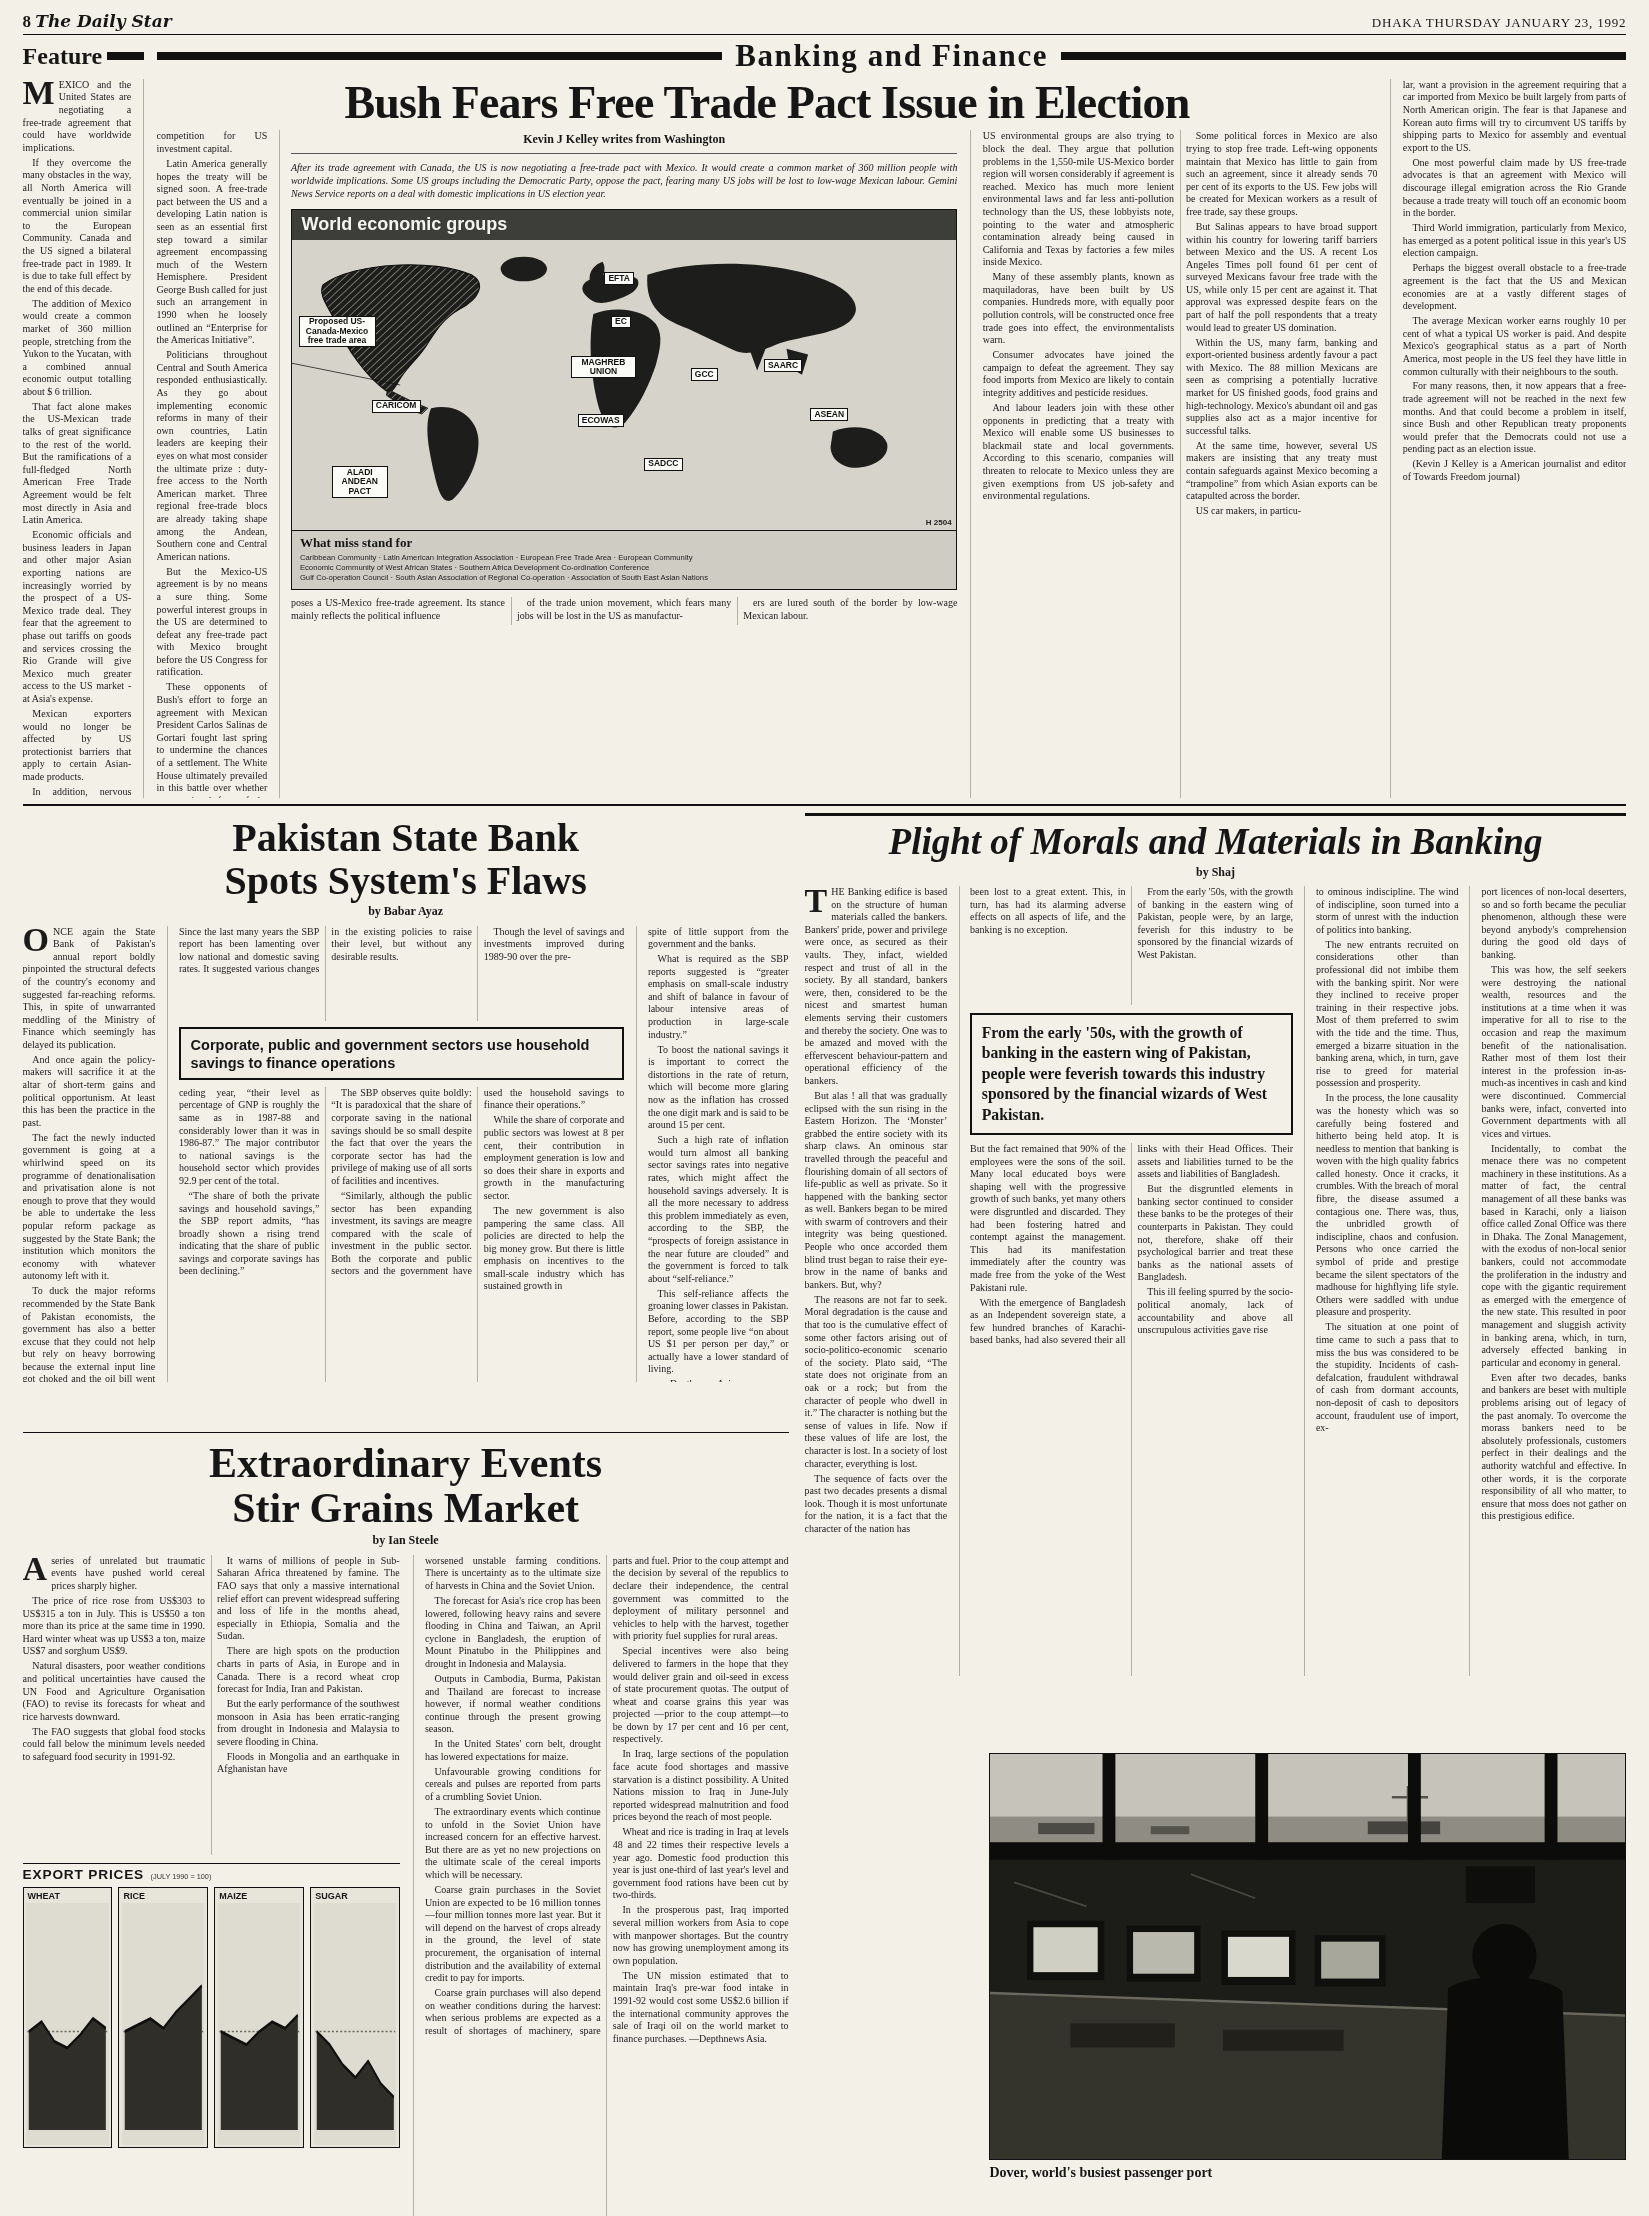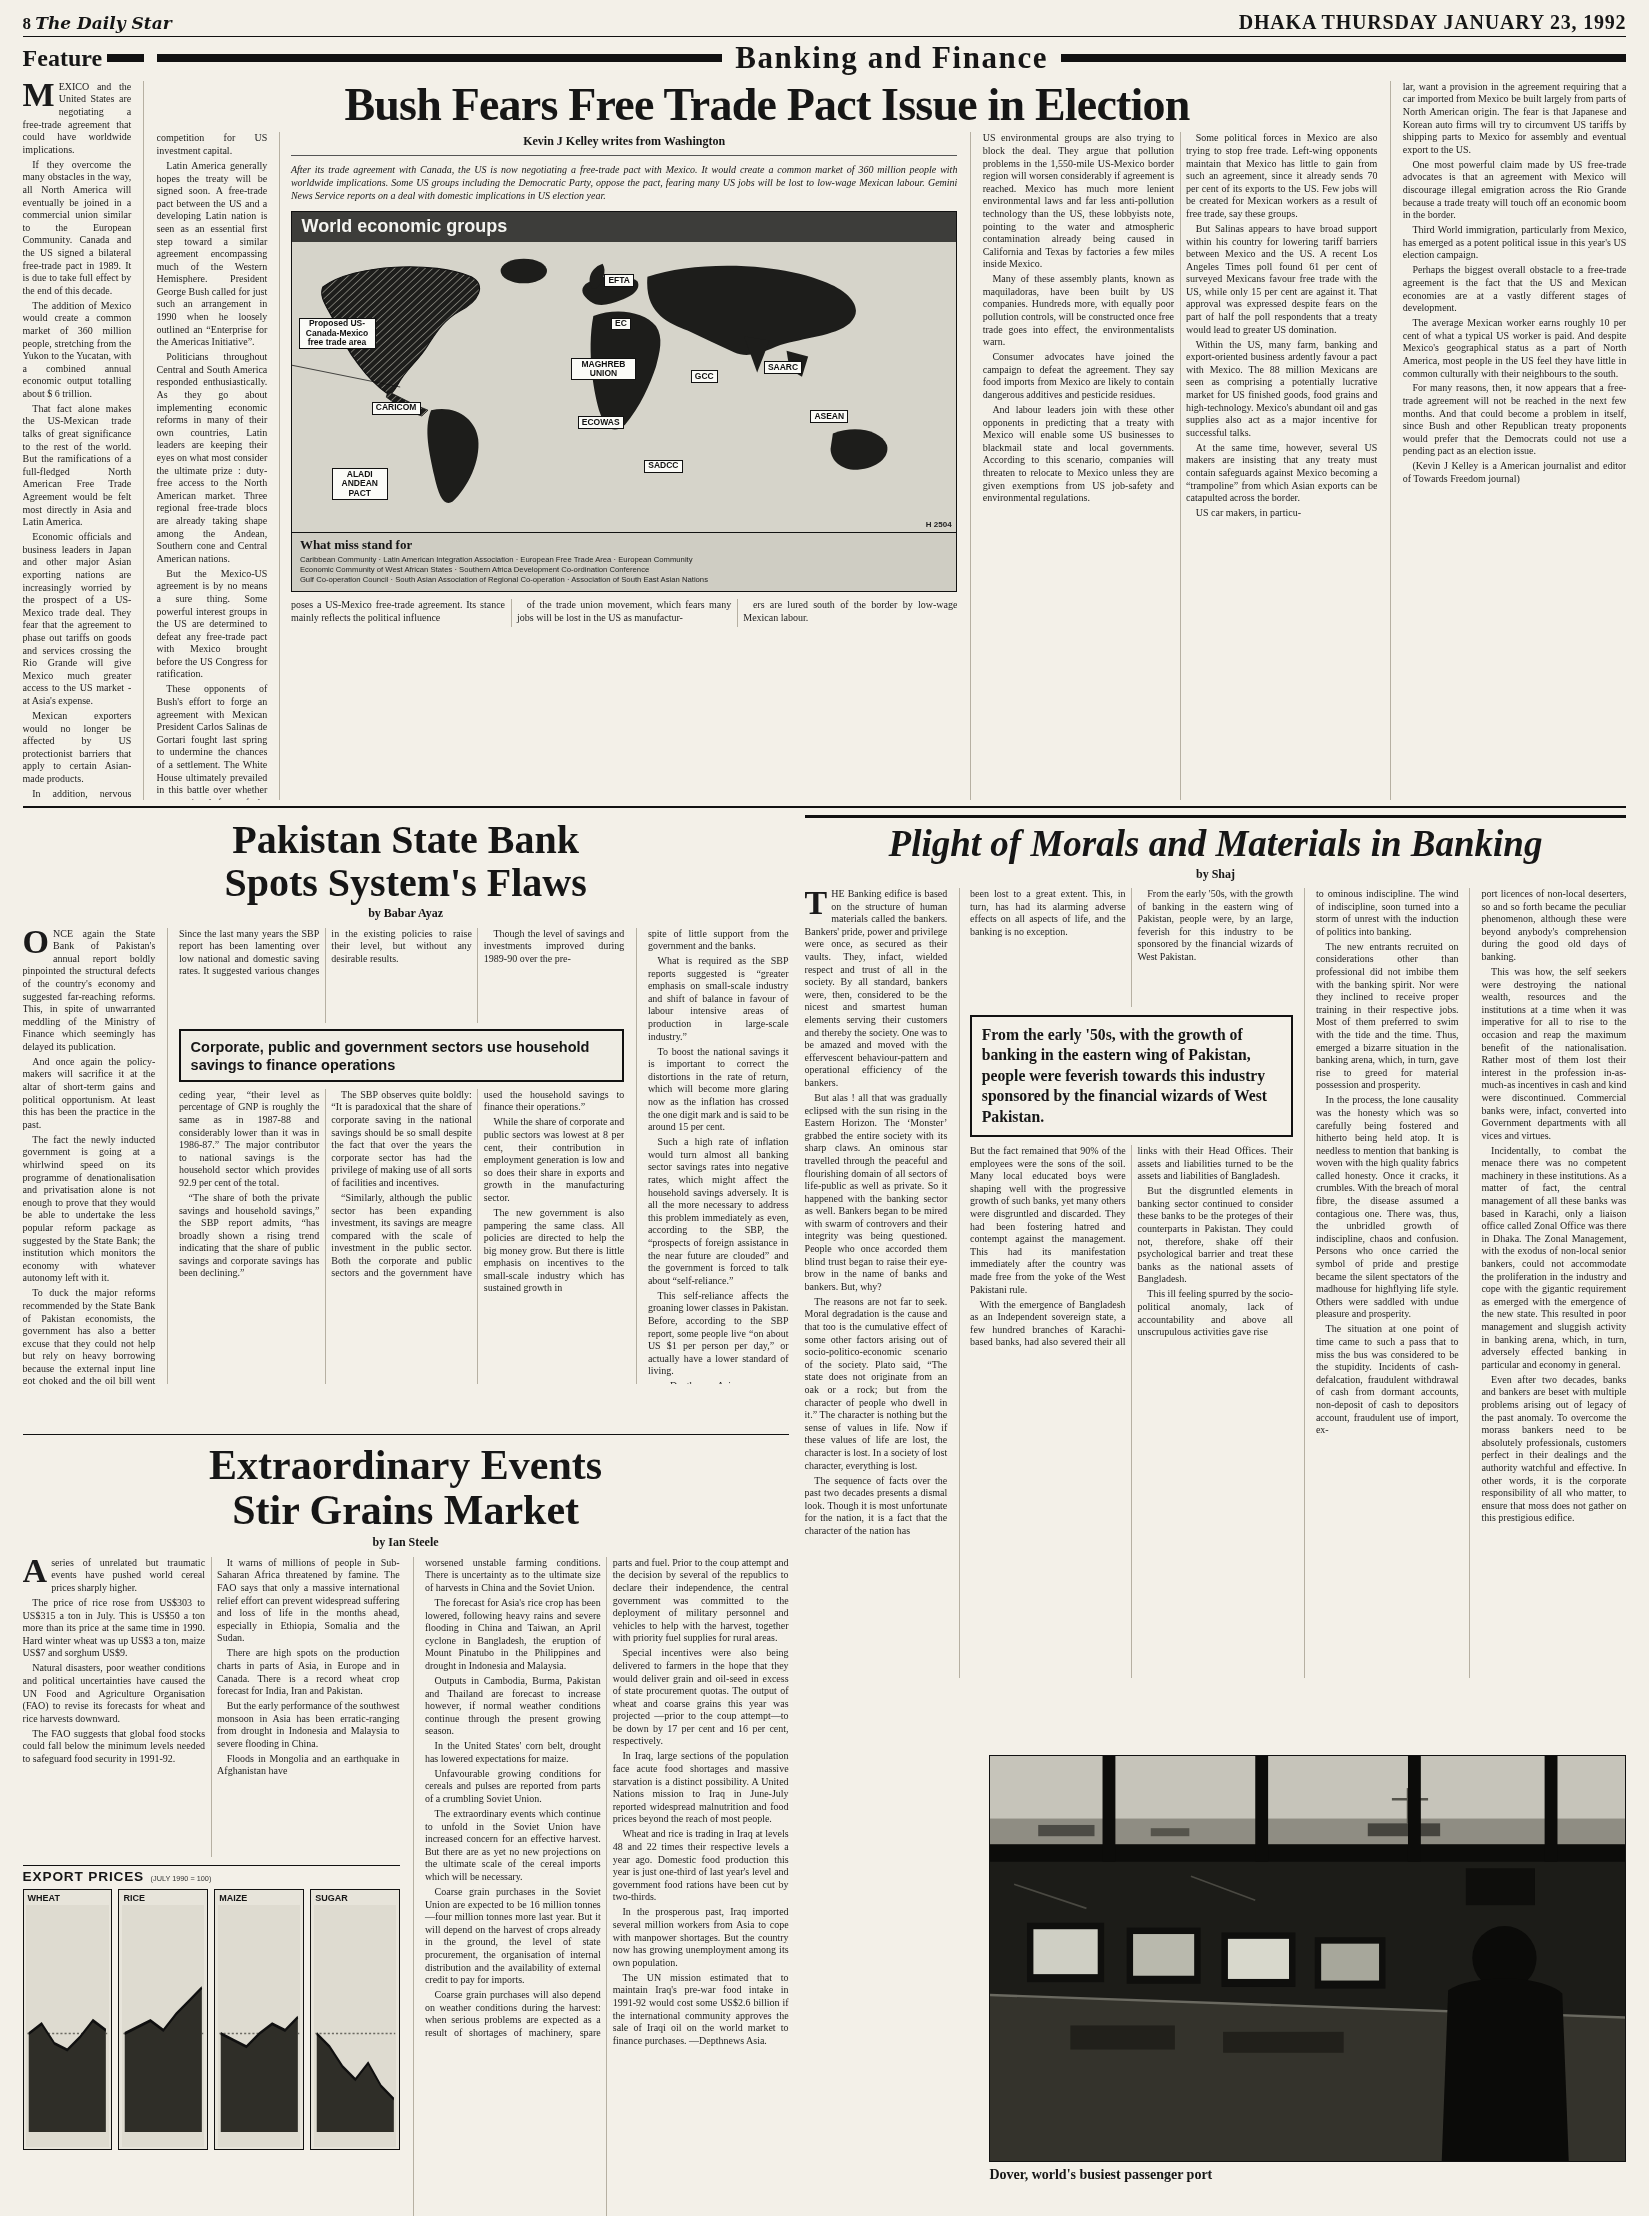--- a/index.html
+++ b/index.html
@@ -4,21 +4,21 @@
 <style>
   html,body{margin:0;padding:0;background:#8a8a85;}
   .page{position:relative;width:1649px;min-height:2216px;margin:0 auto;background:#f3f0e8;
         color:#161616;font-family:"Liberation Serif",serif;box-sizing:border-box;padding:11.3px 22.6px 16px;}
   [data-name]{box-sizing:border-box;}
 
   
   .mast-row{display:flex;justify-content:space-between;align-items:baseline;border-bottom:1.6px solid #111;padding-bottom:1.6px;}
   .mast-left{font-size:17px;font-weight:bold;}
   .mast-name{font-style:italic;font-family:"DejaVu Serif",serif;}
-  .mast-right{font-size:20px;font-weight:bold;letter-spacing:0.8px;}
+  .mast-right{font-size:13px;font-weight:normal;letter-spacing:0.8px;}
   .section-row{display:flex;align-items:center;gap:13px;margin:3.2px 0 4.8px;}
   .feature-tag{display:flex;align-items:center;gap:4.8px;font-size:24px;font-weight:bold;}
   .feature-bar{width:37px;height:8px;background:#111;}
   .rule-bar{flex:1;height:7.3px;background:#111;}
   .section-title{margin:0;font-size:31px;font-weight:bold;letter-spacing:1.6px;white-space:nowrap;}
 
   
   .col{font-size:10px;line-height:1.26;text-align:justify;color:#1b1b1b;overflow:hidden;hyphens:auto;}
   .col p{margin:0 0 2.4px;text-indent:9.7px;}
   .col p:first-child{text-indent:0;}
@@ -211,21 +211,21 @@
             <p>poses a US-Mexico free-trade agreement. Its stance mainly reflects the political influence</p>
             <p>of the trade union movement, which fears many jobs will be lost in the US as manufactur-</p>
             <p>ers are lured south of the border by low-wage Mexican labour.</p>
           </div>
       </div>
     </div>
 
     <div class="col cols2 bush-mid vr-l" data-name="bush-middle-columns">
         <p>US environmental groups are also trying to block the deal. They argue that pollution problems in the 1,550-mile US-Mexico border region will worsen considerably if agreement is reached. Mexico has much more lenient environmental laws and far less anti-pollution technology than the US, these lobbyists note, pointing to the water and atmospheric contamination already being caused in California and Texas by factories a few miles inside Mexico.</p>
         <p>Many of these assembly plants, known as maquiladoras, have been built by US companies. Hundreds more, with equally poor pollution controls, will be constructed once free trade goes into effect, the environmentalists warn.</p>
-        <p>Consumer advocates have joined the campaign to defeat the agreement. They say food imports from Mexico are likely to contain dangerous additives and pesticide residues.</p>
+        <p>Consumer advocates have joined the campaign to defeat the agreement. They say food imports from Mexico are likely to contain integrity additives and pesticide residues.</p>
         <p>And labour leaders join with these other opponents in predicting that a treaty with Mexico will enable some US businesses to blackmail state and local governments. According to this scenario, companies will threaten to relocate to Mexico unless they are given exemptions from US job-safety and environmental regulations.</p>
         <p>Some political forces in Mexico are also trying to stop free trade. Left-wing opponents maintain that Mexico has little to gain from such an agreement, since it already sends 70 per cent of its exports to the US. Few jobs will be created for Mexican workers as a result of free trade, say these groups.</p>
         <p>But Salinas appears to have broad support within his country for lowering tariff barriers between Mexico and the US. A recent Los Angeles Times poll found 61 per cent of surveyed Mexicans favour free trade with the US, while only 15 per cent are against it. That approval was expressed despite fears on the part of half the poll respondents that a treaty would lead to greater US domination.</p>
         <p>Within the US, many farm, banking and export-oriented business ardently favour a pact with Mexico. The 88 million Mexicans are seen as comprising a potentially lucrative market for US finished goods, food grains and high-technology. Mexico's abundant oil and gas supplies also act as a major incentive for successful talks.</p>
         <p>At the same time, however, several US makers are insisting that any treaty must contain safeguards against Mexico becoming a “trampoline” from which Asian exports can be catapulted across the border.</p>
         <p>US car makers, in particu-</p>
       </div>
     <div class="col bush-right vr-l" data-name="bush-far-right-column">
         <p>lar, want a provision in the agreement requiring that a car imported from Mexico be built largely from parts of North American origin. The fear is that Japanese and Korean auto firms will try to circumvent US tariffs by shipping parts to Mexico for assembly and eventual export to the US.</p>
         <p>One most powerful claim made by US free-trade advocates is that an agreement with Mexico will discourage illegal emigration across the Rio Grande because a trade treaty will touch off an economic boom in the border.</p>

